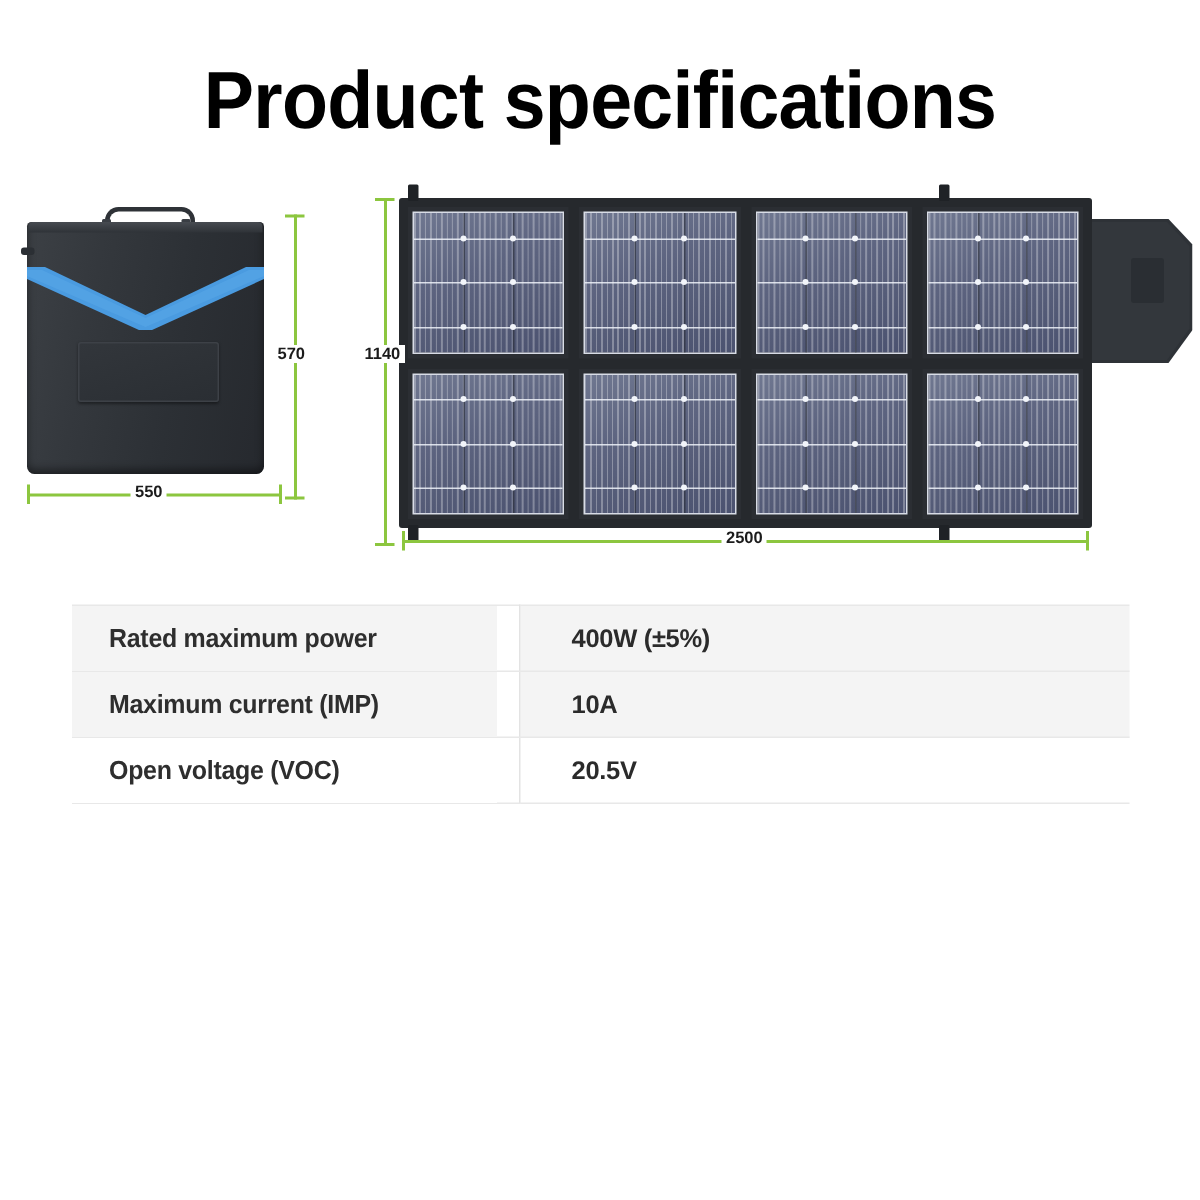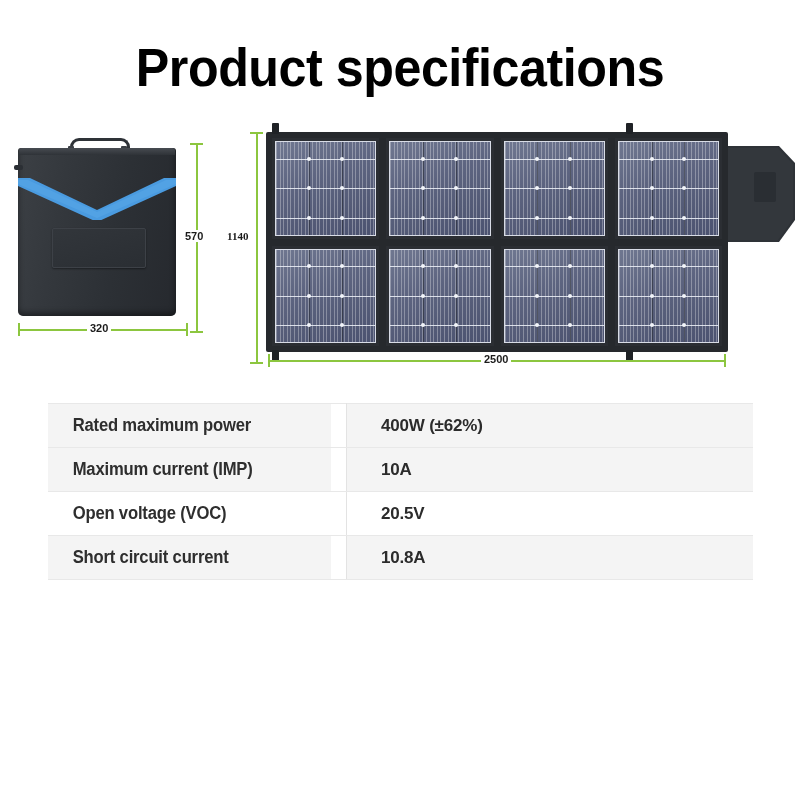--- a/index.html
+++ b/index.html
@@ -297,21 +297,21 @@
     <div class="dim-line dim-v" style="left:196px; top:33px;  height:190px;"></div>
     <div class="dim-line dim-cap-h" style="left:190px; top:33px;"></div>
     <div class="dim-line dim-cap-h" style="left:190px; top:221px;"></div>
     <div class="dim-label" style="left:182px; top:120px;">570</div>
   </div>
 
   <div>
     <div class="dim-line dim-h" style="left:18px;  top:219px; width:170px;"></div>
     <div class="dim-line dim-cap-v" style="left:18px;  top:213px;"></div>
     <div class="dim-line dim-cap-v" style="left:186px; top:213px;"></div>
-    <div class="dim-label" style="left:87px; top:212px;">320</div>
+    <div class="dim-label" style="left:87px; top:212px;">550</div>
   </div>
 
   <div id="unfolded-panel">
 
     <div class="panel-flap">
       <svg width="74" height="96" viewBox="0 0 74 96">
         <path d="M0,0 L58,0 L74,17 L74,74 L58,96 L0,96 Z" fill="#2e3237"></path>
         <path d="M2,2 L57,2 L72,18 L72,73 L57,94 L2,94 Z" fill="#33373c"></path>
         <rect x="33" y="26" width="22" height="30" rx="2" fill="#2a2e33"></rect>
       </svg>
@@ -445,44 +445,40 @@
             <div class="contact-dot" style="top: calc(82% - 2px); left: calc(66% - 2px);"></div>
           </div>
         </div>
       </div>
   </div>
 
   <div>
     <div class="dim-line dim-v" style="left:256px; top:22px;  height:232px;"></div>
     <div class="dim-line dim-cap-h" style="left:250px; top:22px;"></div>
     <div class="dim-line dim-cap-h" style="left:250px; top:252px;"></div>
-    <div class="dim-label" style="left:224px; top:120px;font-family:Liberation Serif, serif;">1140</div>
+    <div class="dim-label" style="left:240px; top:120px;">1140</div>
   </div>
 
   <div>
     <div class="dim-line dim-h" style="left:268px; top:250px; width:458px;"></div>
     <div class="dim-line dim-cap-v" style="left:268px; top:244px;"></div>
     <div class="dim-line dim-cap-v" style="left:724px; top:244px;"></div>
     <div class="dim-label" style="left:481px; top:243px;">2500</div>
   </div>
 
 </div>
 
 <table id="spec-table">
   <tbody id="spec-tbody">
       <tr class="row-even">
         <td class="cell-label">Rated maximum power</td>
-        <td class="cell-value">400W (±62%)</td>
+        <td class="cell-value">400W (±5%)</td>
       </tr>
       <tr class="row-even">
         <td class="cell-label">Maximum current (IMP)</td>
         <td class="cell-value">10A</td>
       </tr>
       <tr class="row-odd">
         <td class="cell-label">Open voltage (VOC)</td>
         <td class="cell-value">20.5V</td>
       </tr>
-      <tr class="row-even">
-        <td class="cell-label">Short circuit current</td>
-        <td class="cell-value">10.8A</td>
-      </tr>
     </tbody>
 </table>
 
 </body></html>

